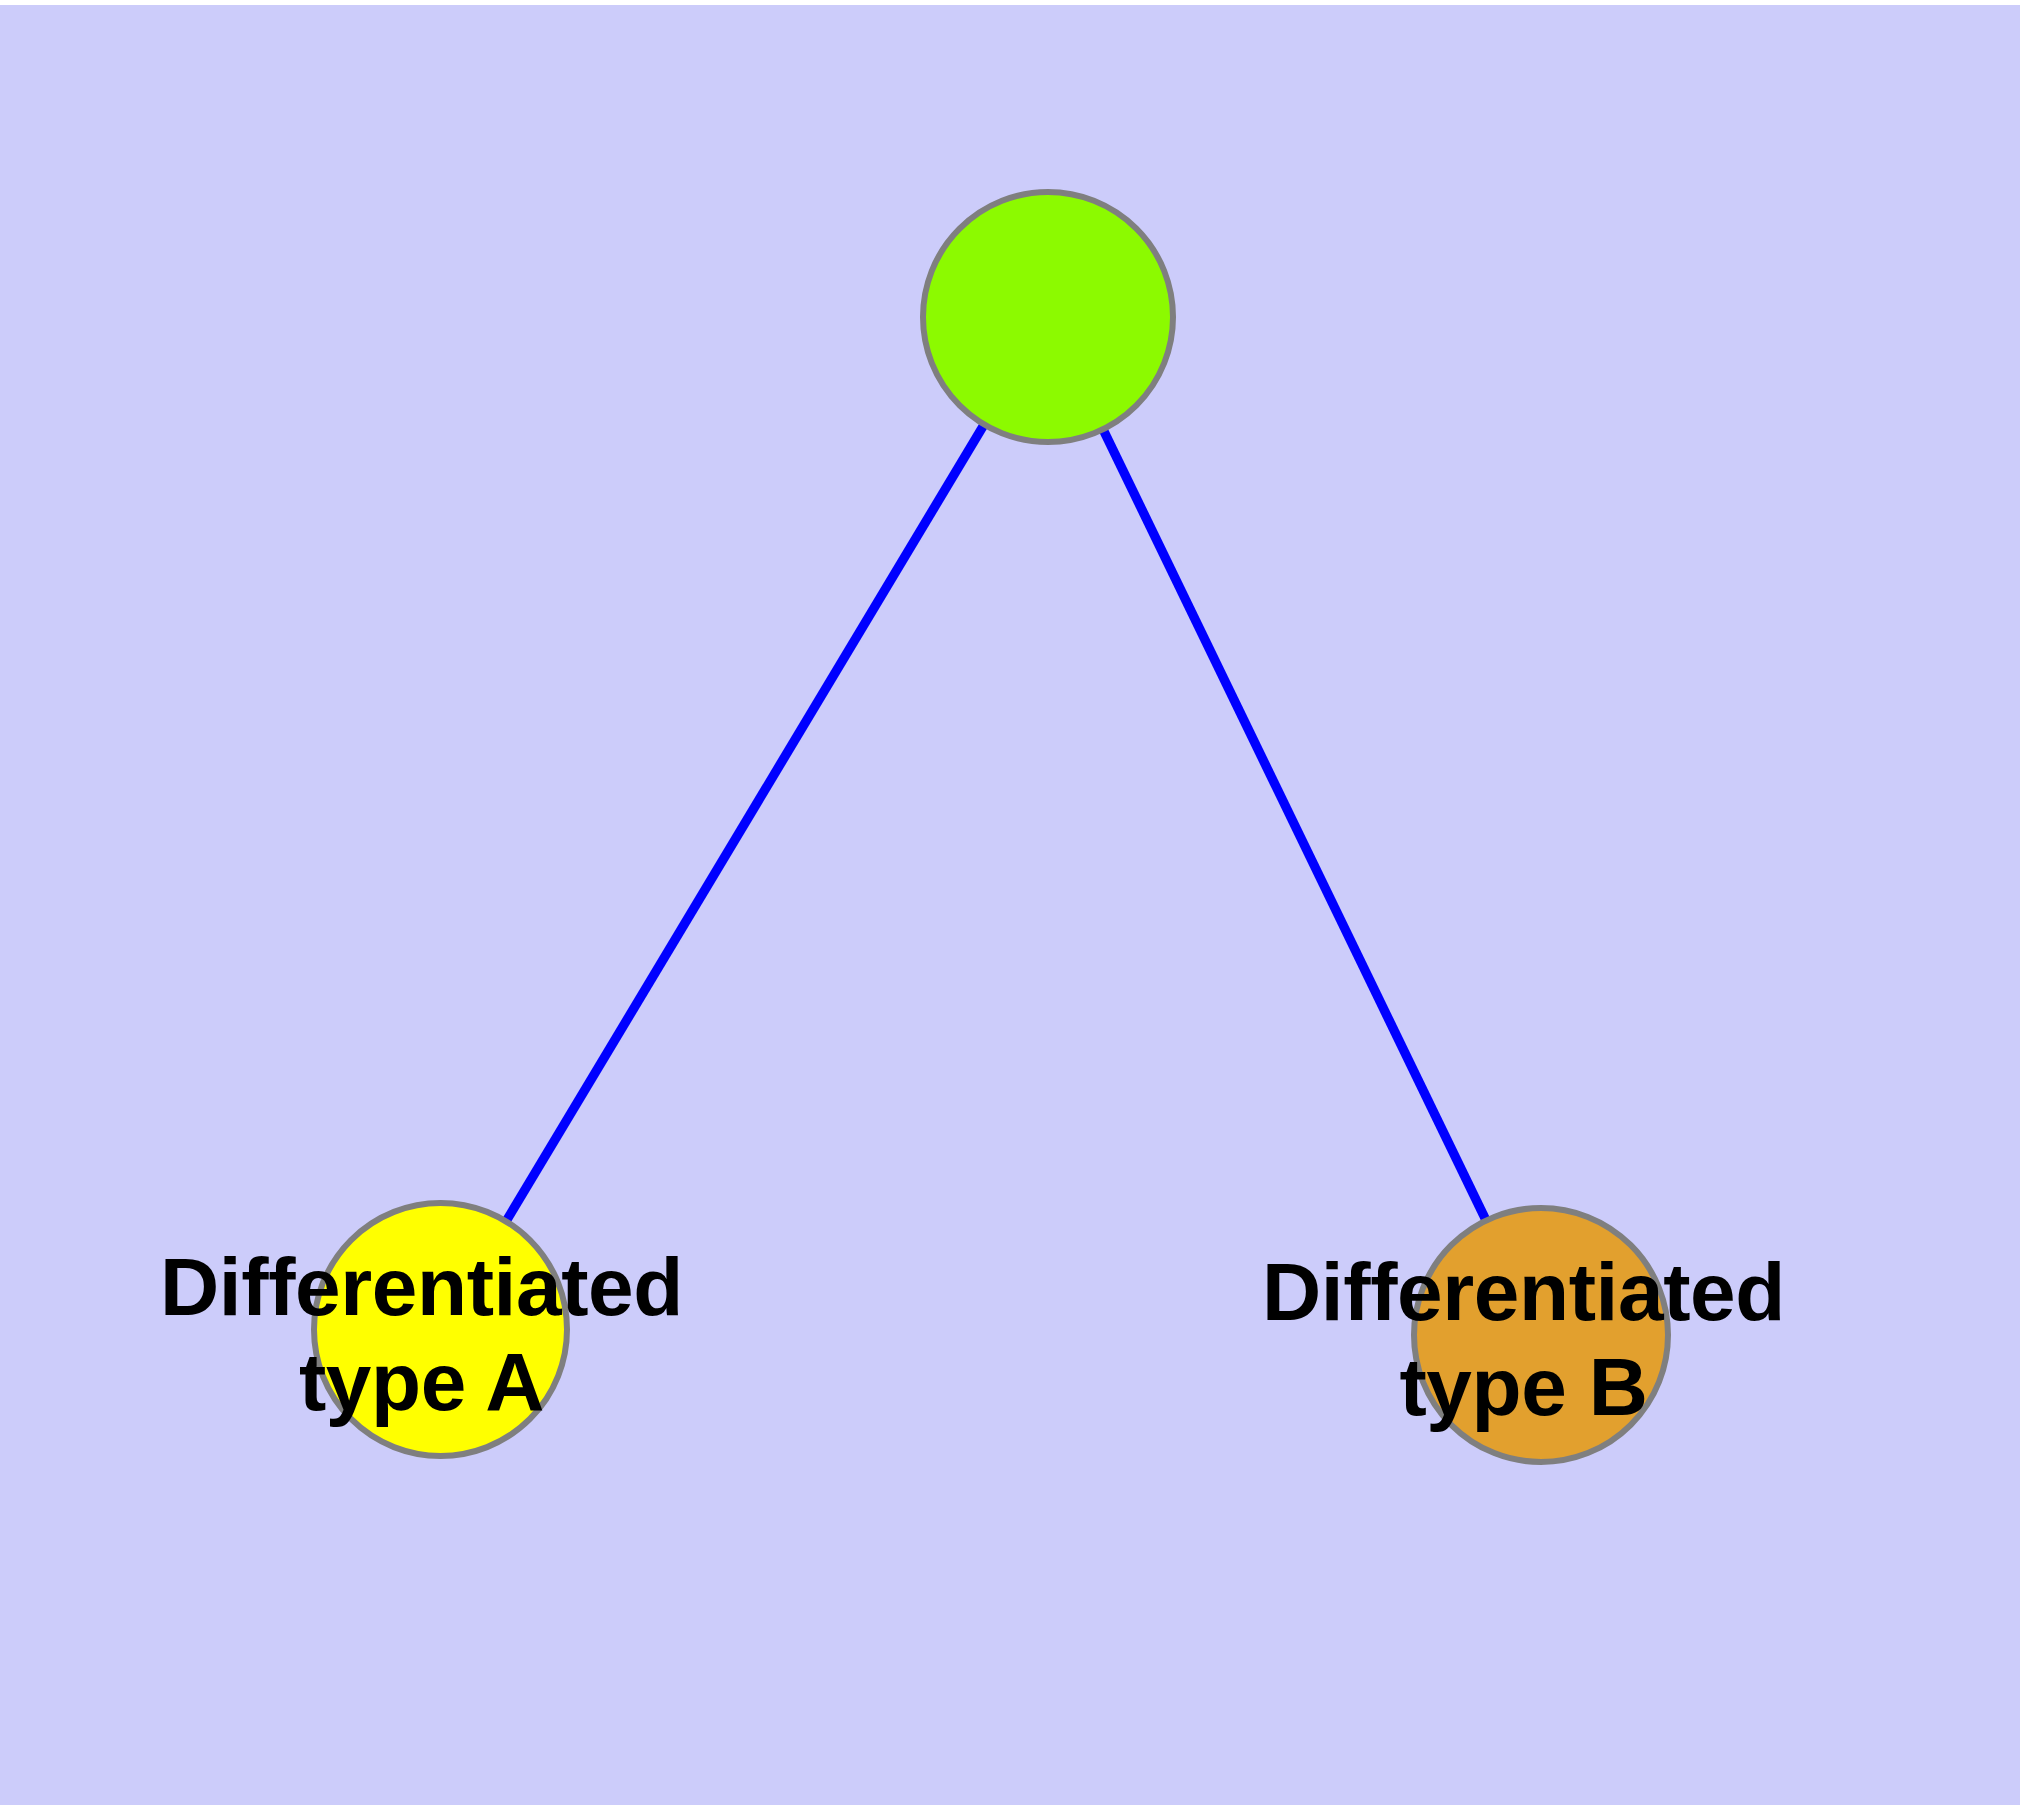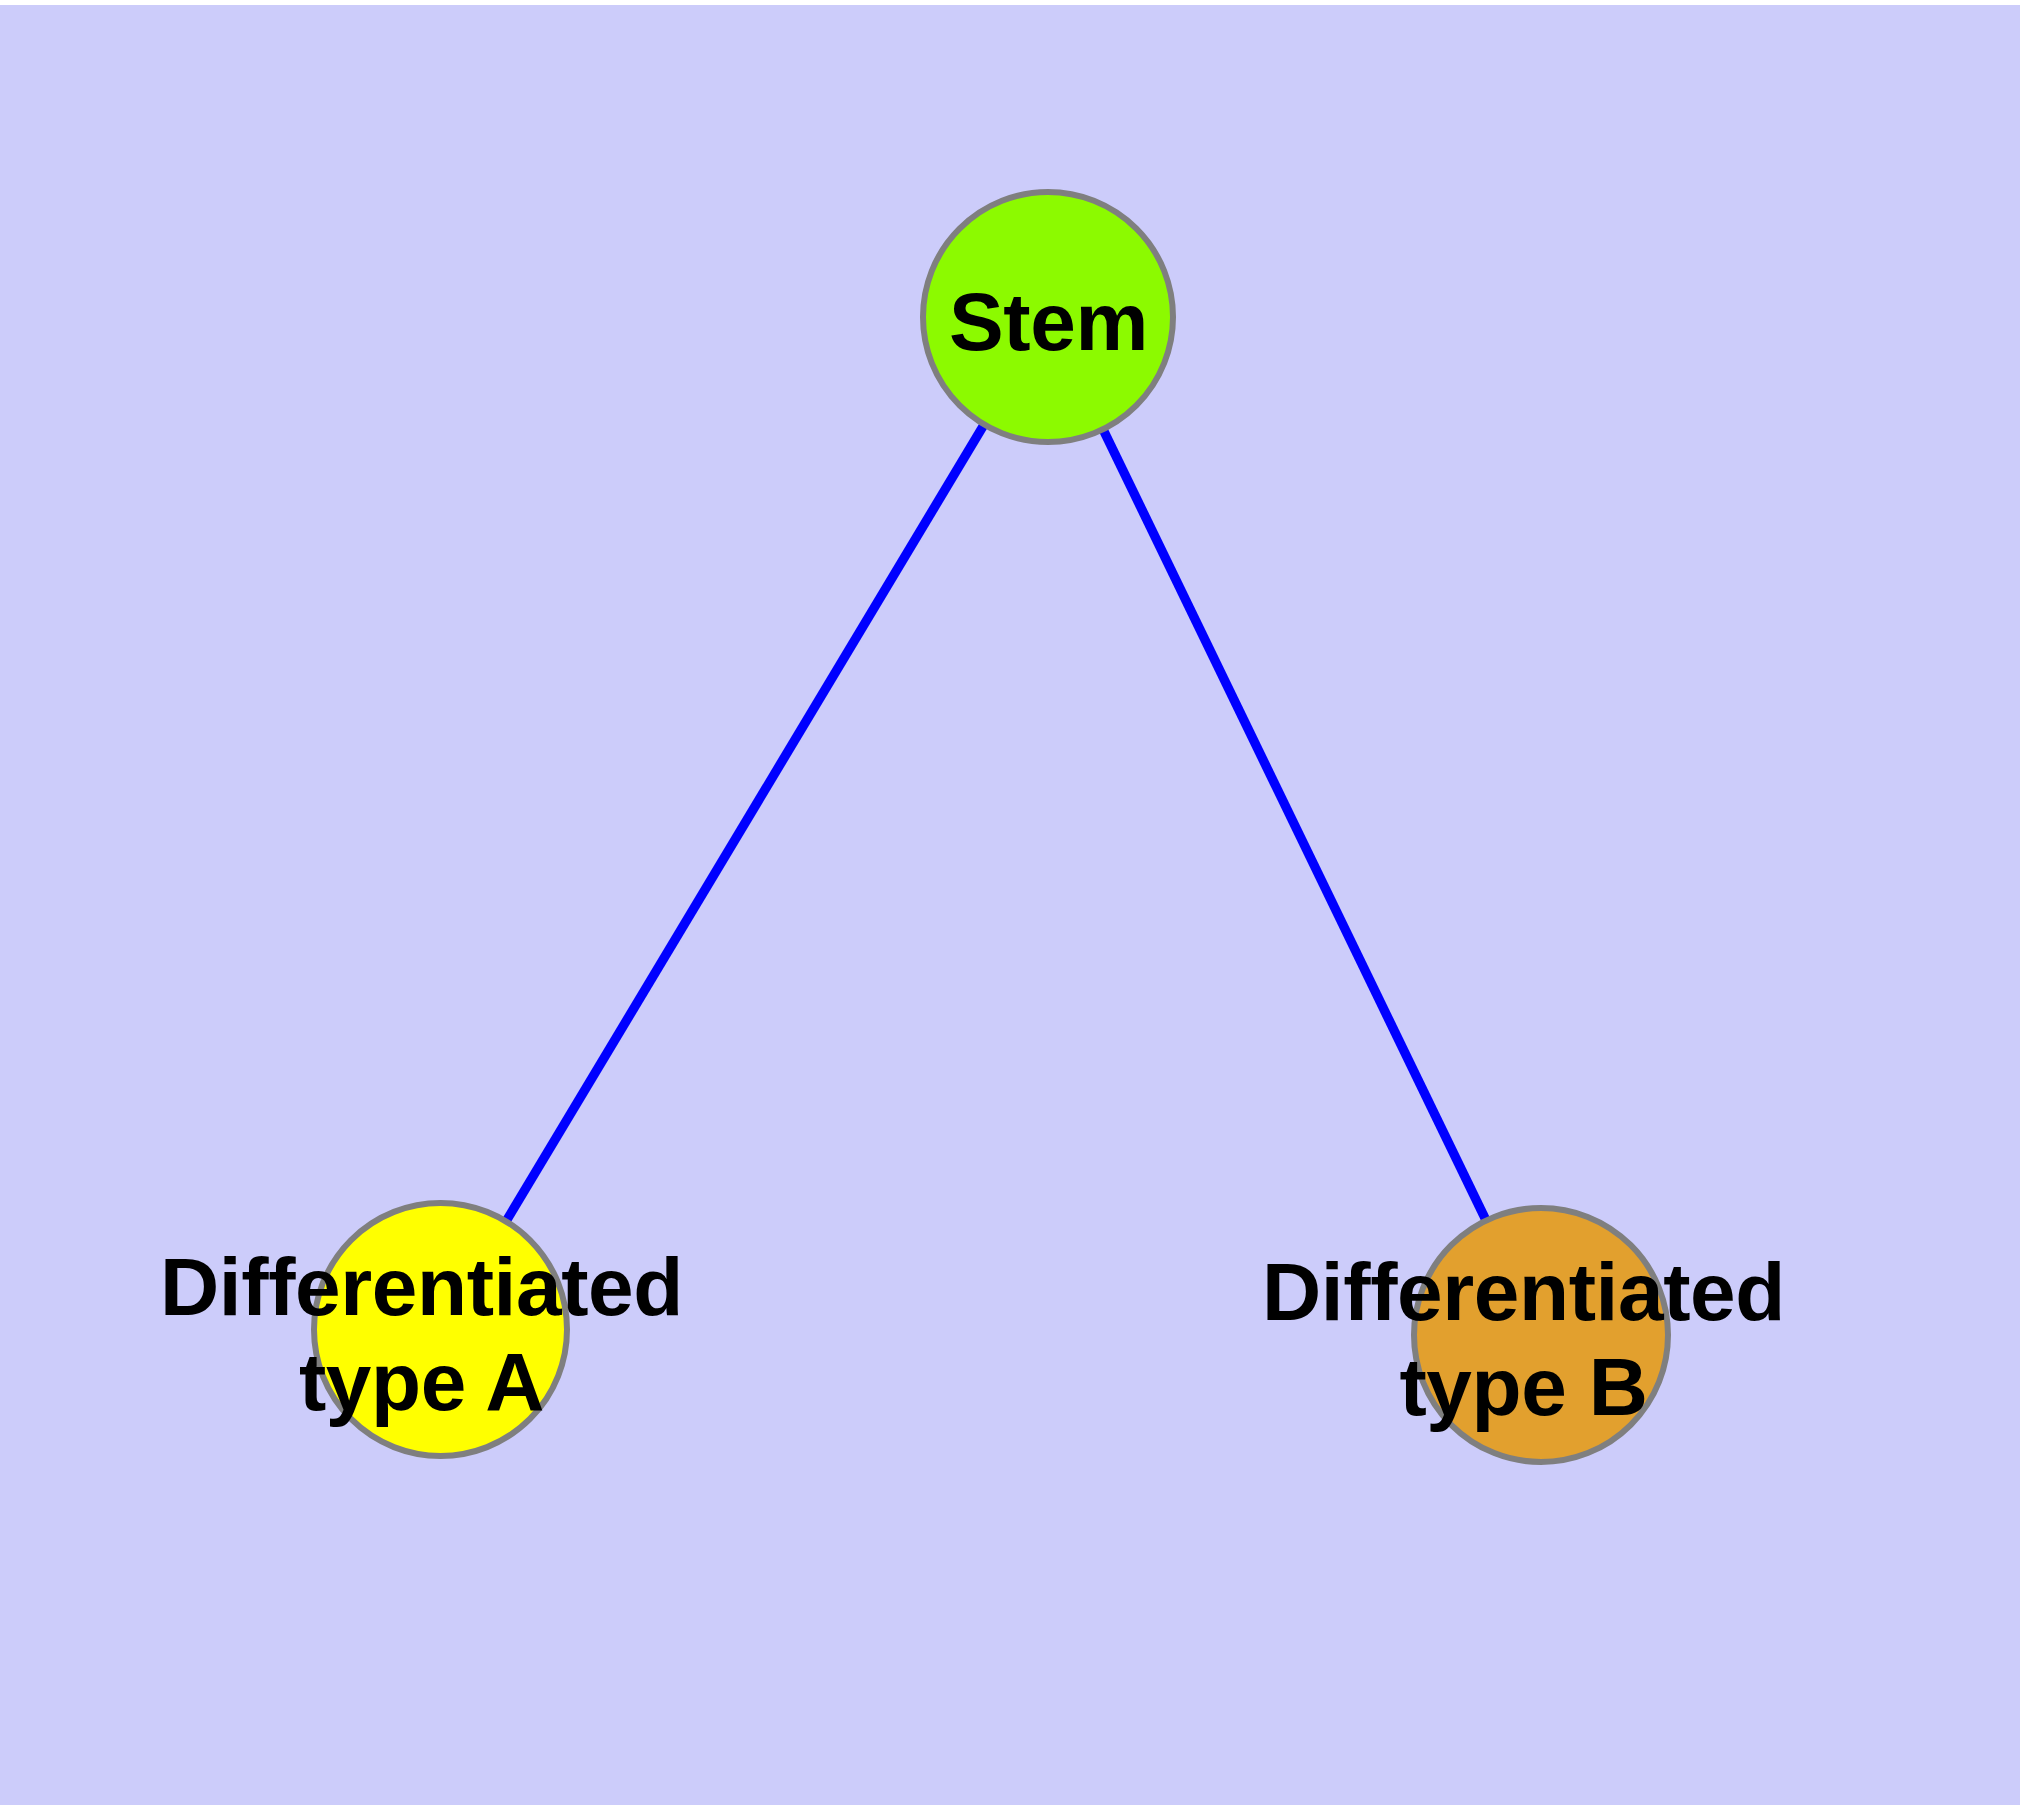--- a/index.html
+++ b/index.html
@@ -101,16 +101,15 @@
   <div id="node-diff-a" class="graph-node"></div>
   <div id="node-diff-b" class="graph-node"></div>
   <div id="node-stem" class="graph-node"></div>
 
   <div id="label-diff-a" class="node-label">Differentiated
 type A</div>
 
   <div id="label-diff-b" class="node-label">Differentiated
 type B</div>
 
-  <div id="label-stem" class="node-label">Stem</div>
 
 </div>
 
 
 </body></html>

